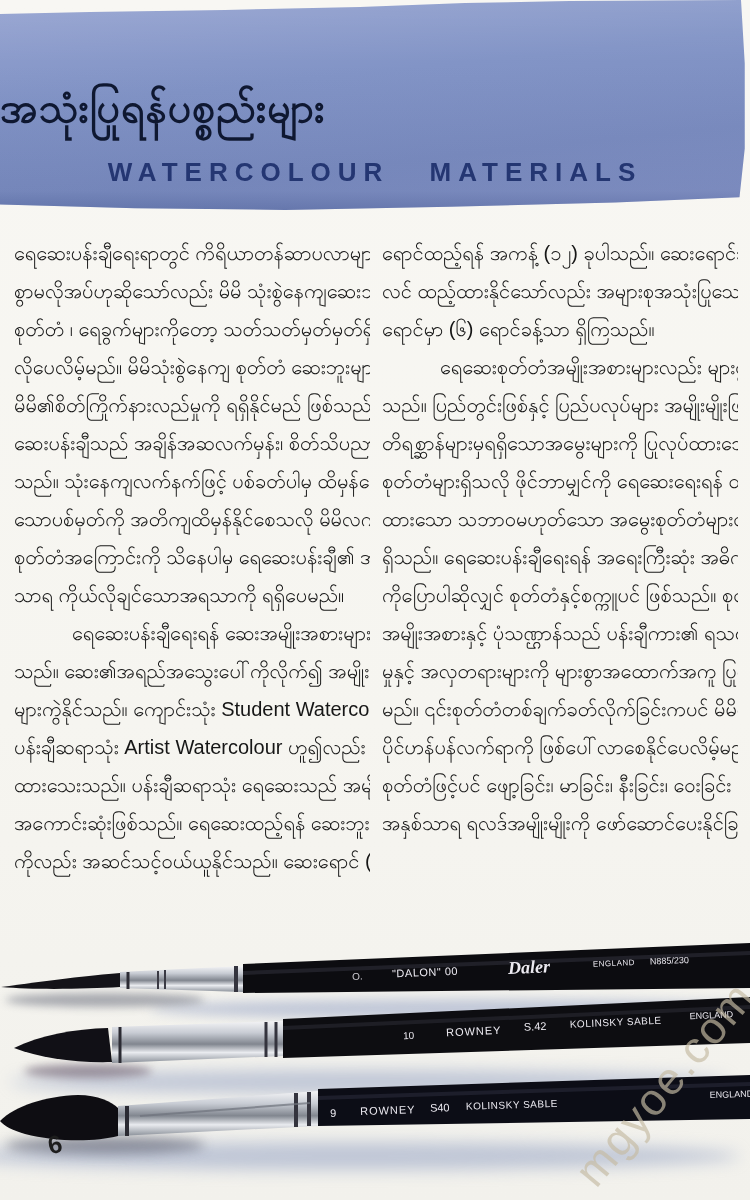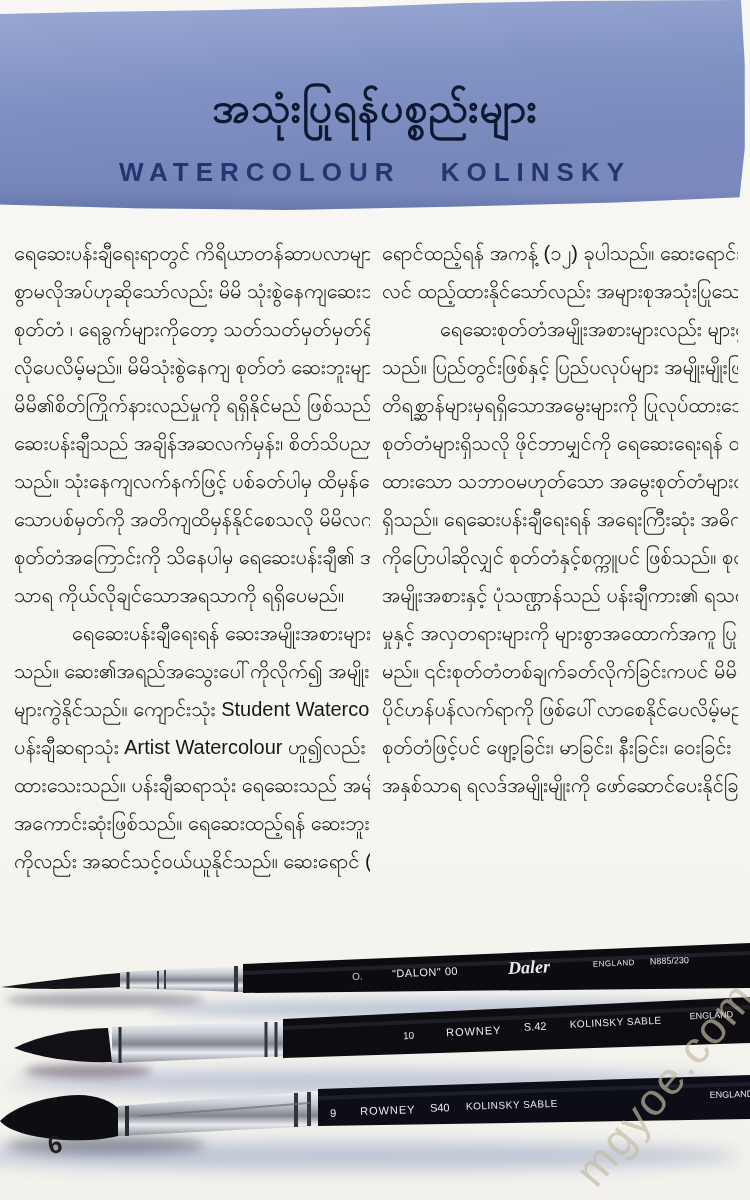--- a/index.html
+++ b/index.html
@@ -11,21 +11,21 @@
   }
   
   .band{
     position:absolute;left:0;top:0;width:750px;height:212px;
     background:
       linear-gradient(180deg,rgba(255,255,255,.08) 0%,rgba(0,0,0,0) 30%,rgba(40,60,120,.10) 90%,rgba(40,60,120,.30) 99%),
       linear-gradient(174deg,#94a2d0 0%,#8294c6 38%,#7d8ec1 70%,#8795c7 100%);
     clip-path:polygon(0 14px,12% 12px,30% 10px,48% 7px,62% 3px,76% 1px,98.8% 0,99.3% 30%,99.3% 70%,98.6% 93%,82% 95.5%,60% 97.5%,38% 99%,18% 98.2%,0 96.5%);
   }
   .title-my{
-    position:absolute;left:0;top:86px;width:100%;text-align:center;
+    position:absolute;left:0;top:86px;width:100%;
     font-size:41px;line-height:1.1;font-weight:600;color:#0f1831;letter-spacing:1px;
   }
   .title-en{
     position:absolute;left:0;top:157px;width:100%;text-align:center;
     font-size:26px;font-weight:600;color:#243672;
     letter-spacing:7px;word-spacing:26px;
   }
   
   .col{
     position:absolute;top:234px;width:356px;
@@ -58,21 +58,21 @@
     z-index:9;pointer-events:none;
   }
 </style>
 </head>
 <body>
 
 <div class="page">
 
   <div class="band"></div>
   <div class="title-my">အသုံးပြုရန်ပစ္စည်းများ</div>
-  <div class="title-en">WATERCOLOUR KOLINSKY</div>
+  <div class="title-en">WATERCOLOUR MATERIALS</div>
 
   <div class="col left">
       <div class="line">ရေဆေးပန်းချီရေးရာတွင် ကိရိယာတန်ဆာပလာများ များ</div>
       <div class="line">စွာမလိုအပ်ဟုဆိုသော်လည်း မိမိ သုံးစွဲနေကျဆေးဘူး၊</div>
       <div class="line">စုတ်တံ ၊ ရေခွက်များကိုတော့ သတ်သတ်မှတ်မှတ်ရှိထားရန်</div>
       <div class="line">လိုပေလိမ့်မည်။ မိမိသုံးစွဲနေကျ စုတ်တံ ဆေးဘူးများကသာ</div>
       <div class="line">မိမိ၏စိတ်ကြိုက်နားလည်မှုကို ရရှိနိုင်မည် ဖြစ်သည်။ ရေ</div>
       <div class="line">ဆေးပန်းချီသည် အချိန်အဆလက်မှန်း၊ စိတ်သိပညာဖြစ်</div>
       <div class="line">သည်။ သုံးနေကျလက်နက်ဖြင့် ပစ်ခတ်ပါမှ ထိမှန်စေချင်</div>
       <div class="line">သောပစ်မှတ်ကို အတိကျထိမှန်နိုင်စေသလို မိမိလက်ထဲမှ</div>
@@ -82,20 +82,21 @@
       <div class="line">သည်။ ဆေး၏အရည်အသွေးပေါ်ကိုလိုက်၍ အမျိုးအစား</div>
       <div class="line">များကွဲနိုင်သည်။ ကျောင်းသုံး Student Watercolour နှင့်</div>
       <div class="line">ပန်းချီဆရာသုံး Artist Watercolour ဟူ၍လည်း ခွဲခြား</div>
       <div class="line">ထားသေးသည်။ ပန်းချီဆရာသုံး ရေဆေးသည် အမျိုးအစား</div>
       <div class="line">အကောင်းဆုံးဖြစ်သည်။ ရေဆေးထည့်ရန် ဆေးဘူးပုံစံခွက်</div>
       <div class="line">ကိုလည်း အဆင်သင့်ဝယ်ယူနိုင်သည်။ ဆေးရောင် (၁၂)</div>
     </div>
   <div class="col right">
       <div class="line">ရောင်ထည့်ရန် အကန့် (၁၂) ခုပါသည်။ ဆေးရောင်အစုံအ</div>
       <div class="line">လင် ထည့်ထားနိုင်သော်လည်း အများစုအသုံးပြုသော ဆေး</div>
+      <div class="line end">ရောင်မှာ (၆) ရောင်ခန့်သာ ရှိကြသည်။</div>
       <div class="line indent">ရေဆေးစုတ်တံအမျိုးအစားများလည်း များစွာရှိ</div>
       <div class="line">သည်။ ပြည်တွင်းဖြစ်နှင့် ပြည်ပလုပ်များ အမျိုးမျိုးဖြစ်သည်။</div>
       <div class="line">တိရစ္ဆာန်များမှရရှိသောအမွေးများကို ပြုလုပ်ထားသော</div>
       <div class="line">စုတ်တံများရှိသလို ဖိုင်ဘာမျှင်ကို ရေဆေးရေးရန် တီထွင်</div>
       <div class="line">ထားသော သဘာဝမဟုတ်သော အမွေးစုတ်တံများလည်း</div>
       <div class="line">ရှိသည်။ ရေဆေးပန်းချီရေးရန် အရေးကြီးဆုံး အဓိကပစ္စည်း</div>
       <div class="line">ကိုပြောပါဆိုလျှင် စုတ်တံနှင့်စက္ကူပင် ဖြစ်သည်။ စုတ်တံ</div>
       <div class="line">အမျိုးအစားနှင့် ပုံသဏ္ဌာန်သည် ပန်းချီကား၏ ရသဖန်တီး</div>
       <div class="line">မှုနှင့် အလှတရားများကို များစွာအထောက်အကူ ပြုပေလိမ့်</div>
       <div class="line">မည်။ ၎င်းစုတ်တံတစ်ချက်ခတ်လိုက်ခြင်းကပင် မိမိ၏ ကိုယ်</div>

